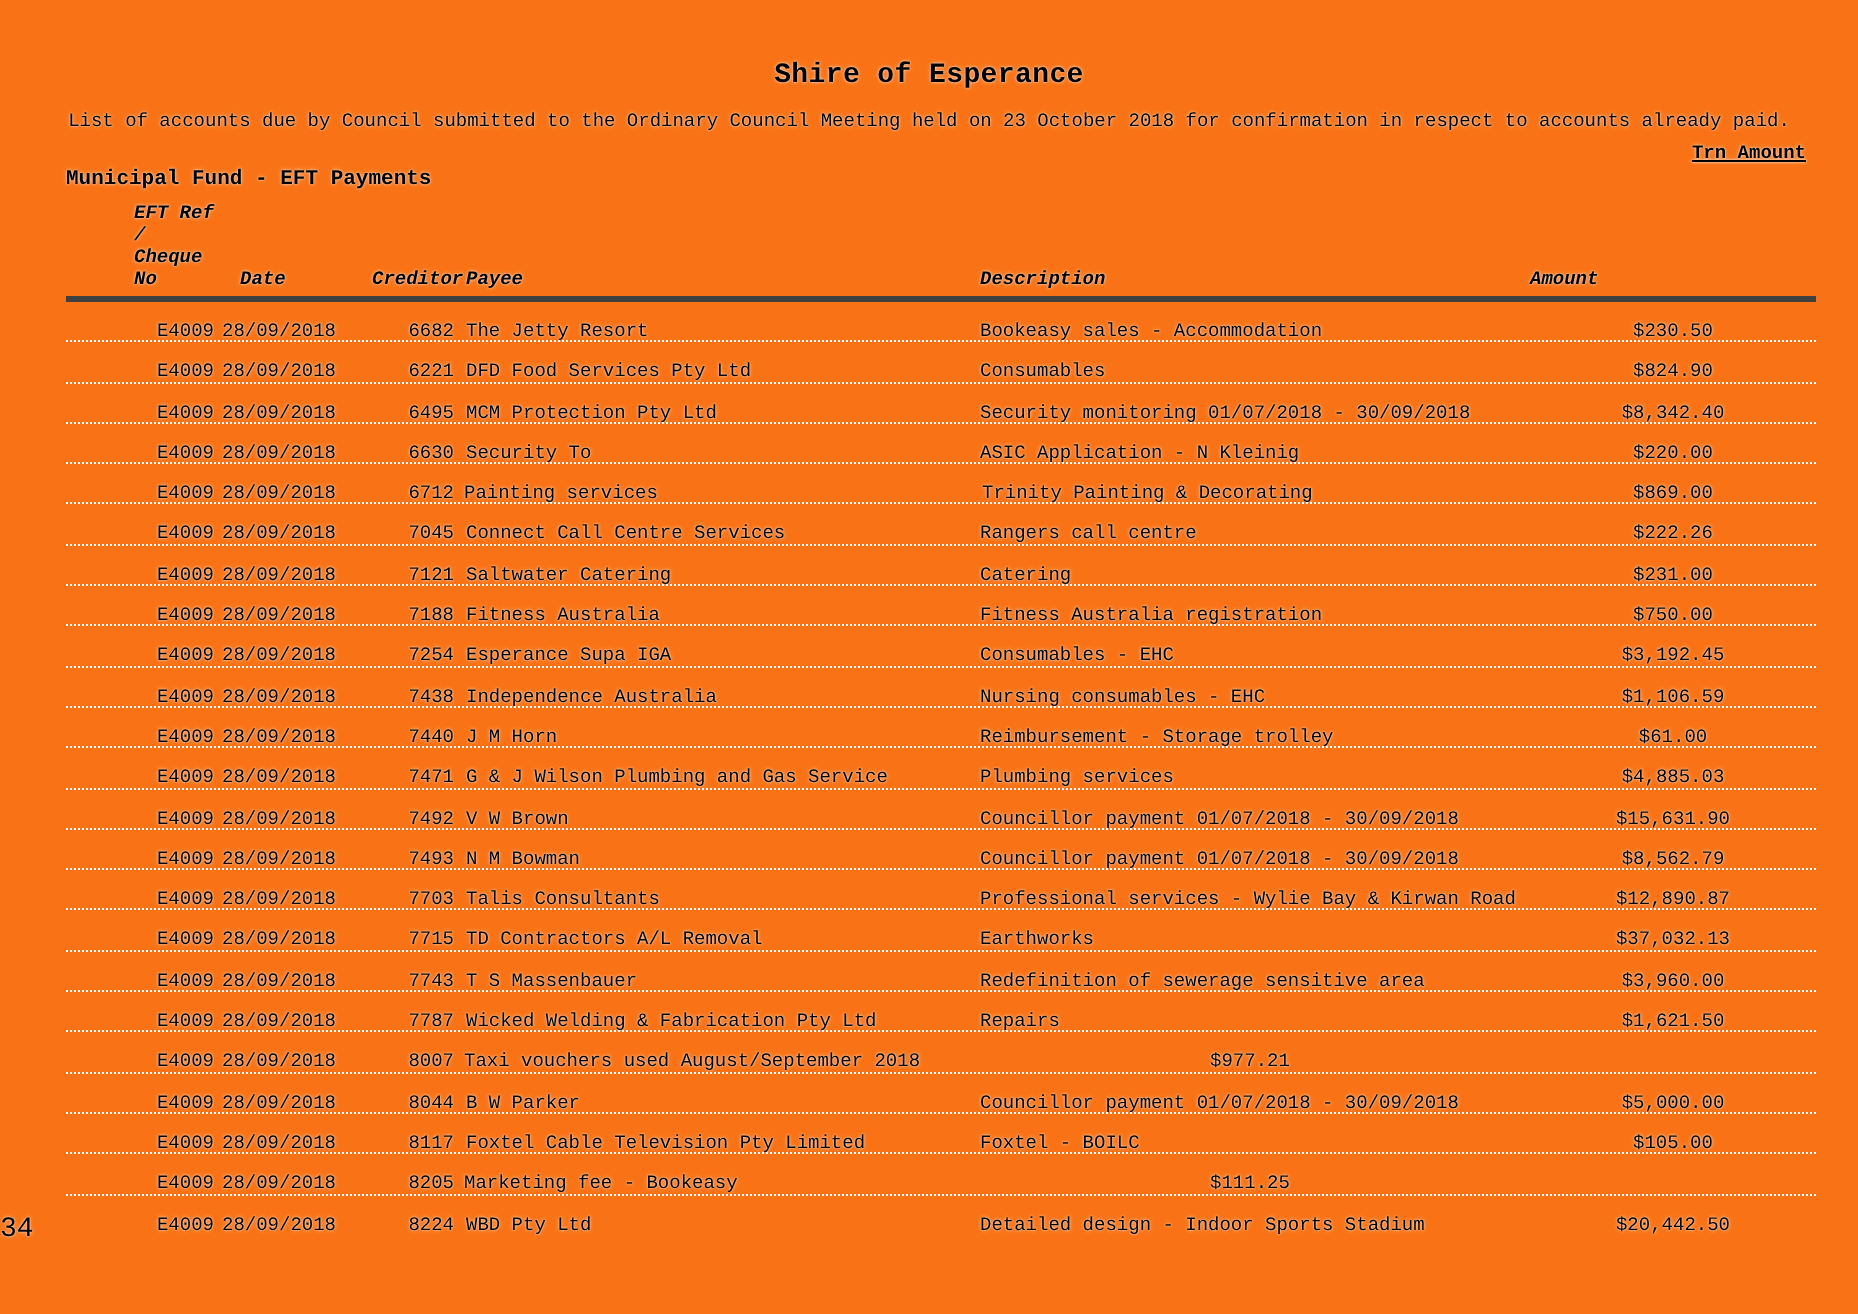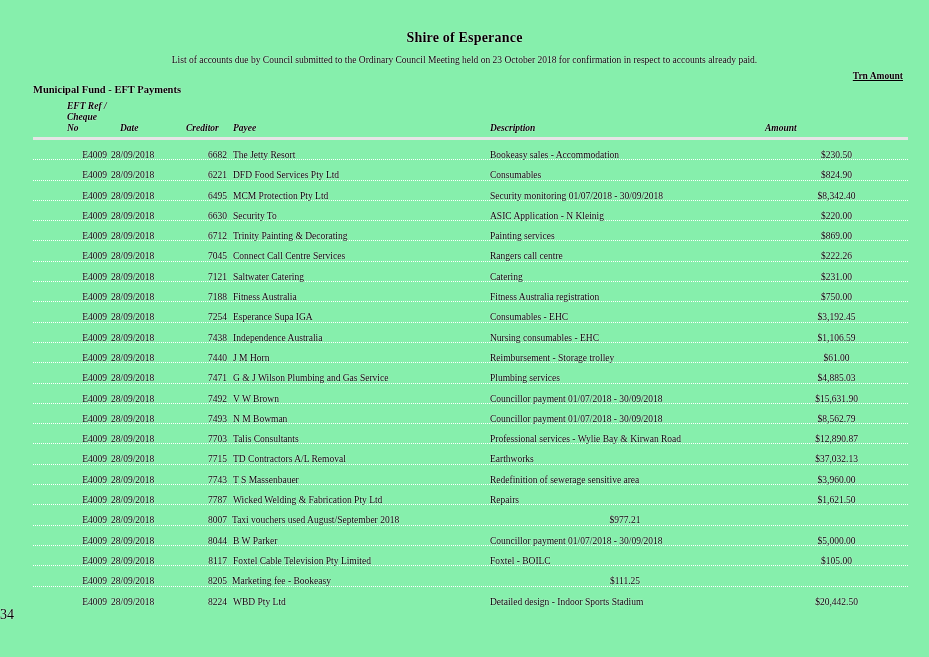--- a/index.html
+++ b/index.html
@@ -1,20 +1,20 @@
 <!DOCTYPE html>
 <html><head>
 <meta charset="utf-8">
 <style>
   html,body{margin:0;padding:0;}
   .page{
     position:relative;
     width:929px;height:657px;
-    background:#86efac;
-    font-family:Liberation Serif, serif;
+    background:#f97316;
+    font-family:Liberation Mono, monospace;
     color:#000;
     overflow:hidden;
   }
   .halo{ text-shadow:0 0 1px rgba(255,255,255,.85), 0 0 2px rgba(255,255,255,.45); }
   .doc-title{
     position:absolute;top:30px;left:0;width:100%;
     text-align:center;font-size:14px;font-weight:bold;letter-spacing:.2px;
   }
   .doc-subtitle{
     position:absolute;top:55px;left:0;width:100%;
@@ -30,21 +30,21 @@
   }
   .tbl{
     position:absolute;top:101px;left:33px;width:875px;
     font-size:9.5px;
   }
   .hdr-row{
     display:grid;
     grid-template-columns:74px 83px 37px 258px 280px 1fr;
     align-items:end;
     padding-bottom:3px;
-    border-bottom:3px solid #e5e5e5;
+    border-bottom:3px solid #404040;
     font-weight:bold;font-style:italic;
   }
   .hdr-cell{white-space:pre-line;line-height:11px;}
   .hdr-eft{padding-left:34px;}
   .hdr-date{padding-left:13px;}
   .hdr-creditor{margin-left:-4px;}
   .hdr-payee{padding-left:6px;}
   .hdr-desc{padding-left:5px;}
   .hdr-amount{padding-right:14px;}
   .row{
@@ -122,22 +122,22 @@
           <div class="cell cell-date">28/09/2018</div>
           <div class="cell cell-creditor">6630</div>
           <div class="cell cell-payee">Security To</div>
           <div class="cell cell-description">ASIC Application - N Kleinig</div>
           <div class="cell cell-amount">$220.00</div>
         </div>
         <div class="row halo">
           <div class="cell cell-eft">E4009</div>
           <div class="cell cell-date">28/09/2018</div>
           <div class="cell cell-creditor">6712</div>
+          <div class="cell cell-description">Painting services</div>
           <div class="cell cell-payee">Trinity Painting &amp; Decorating</div>
-          <div class="cell cell-description">Painting services</div>
           <div class="cell cell-amount">$869.00</div>
         </div>
         <div class="row halo">
           <div class="cell cell-eft">E4009</div>
           <div class="cell cell-date">28/09/2018</div>
           <div class="cell cell-creditor">7045</div>
           <div class="cell cell-payee">Connect Call Centre Services</div>
           <div class="cell cell-description">Rangers call centre</div>
           <div class="cell cell-amount">$222.26</div>
         </div>

